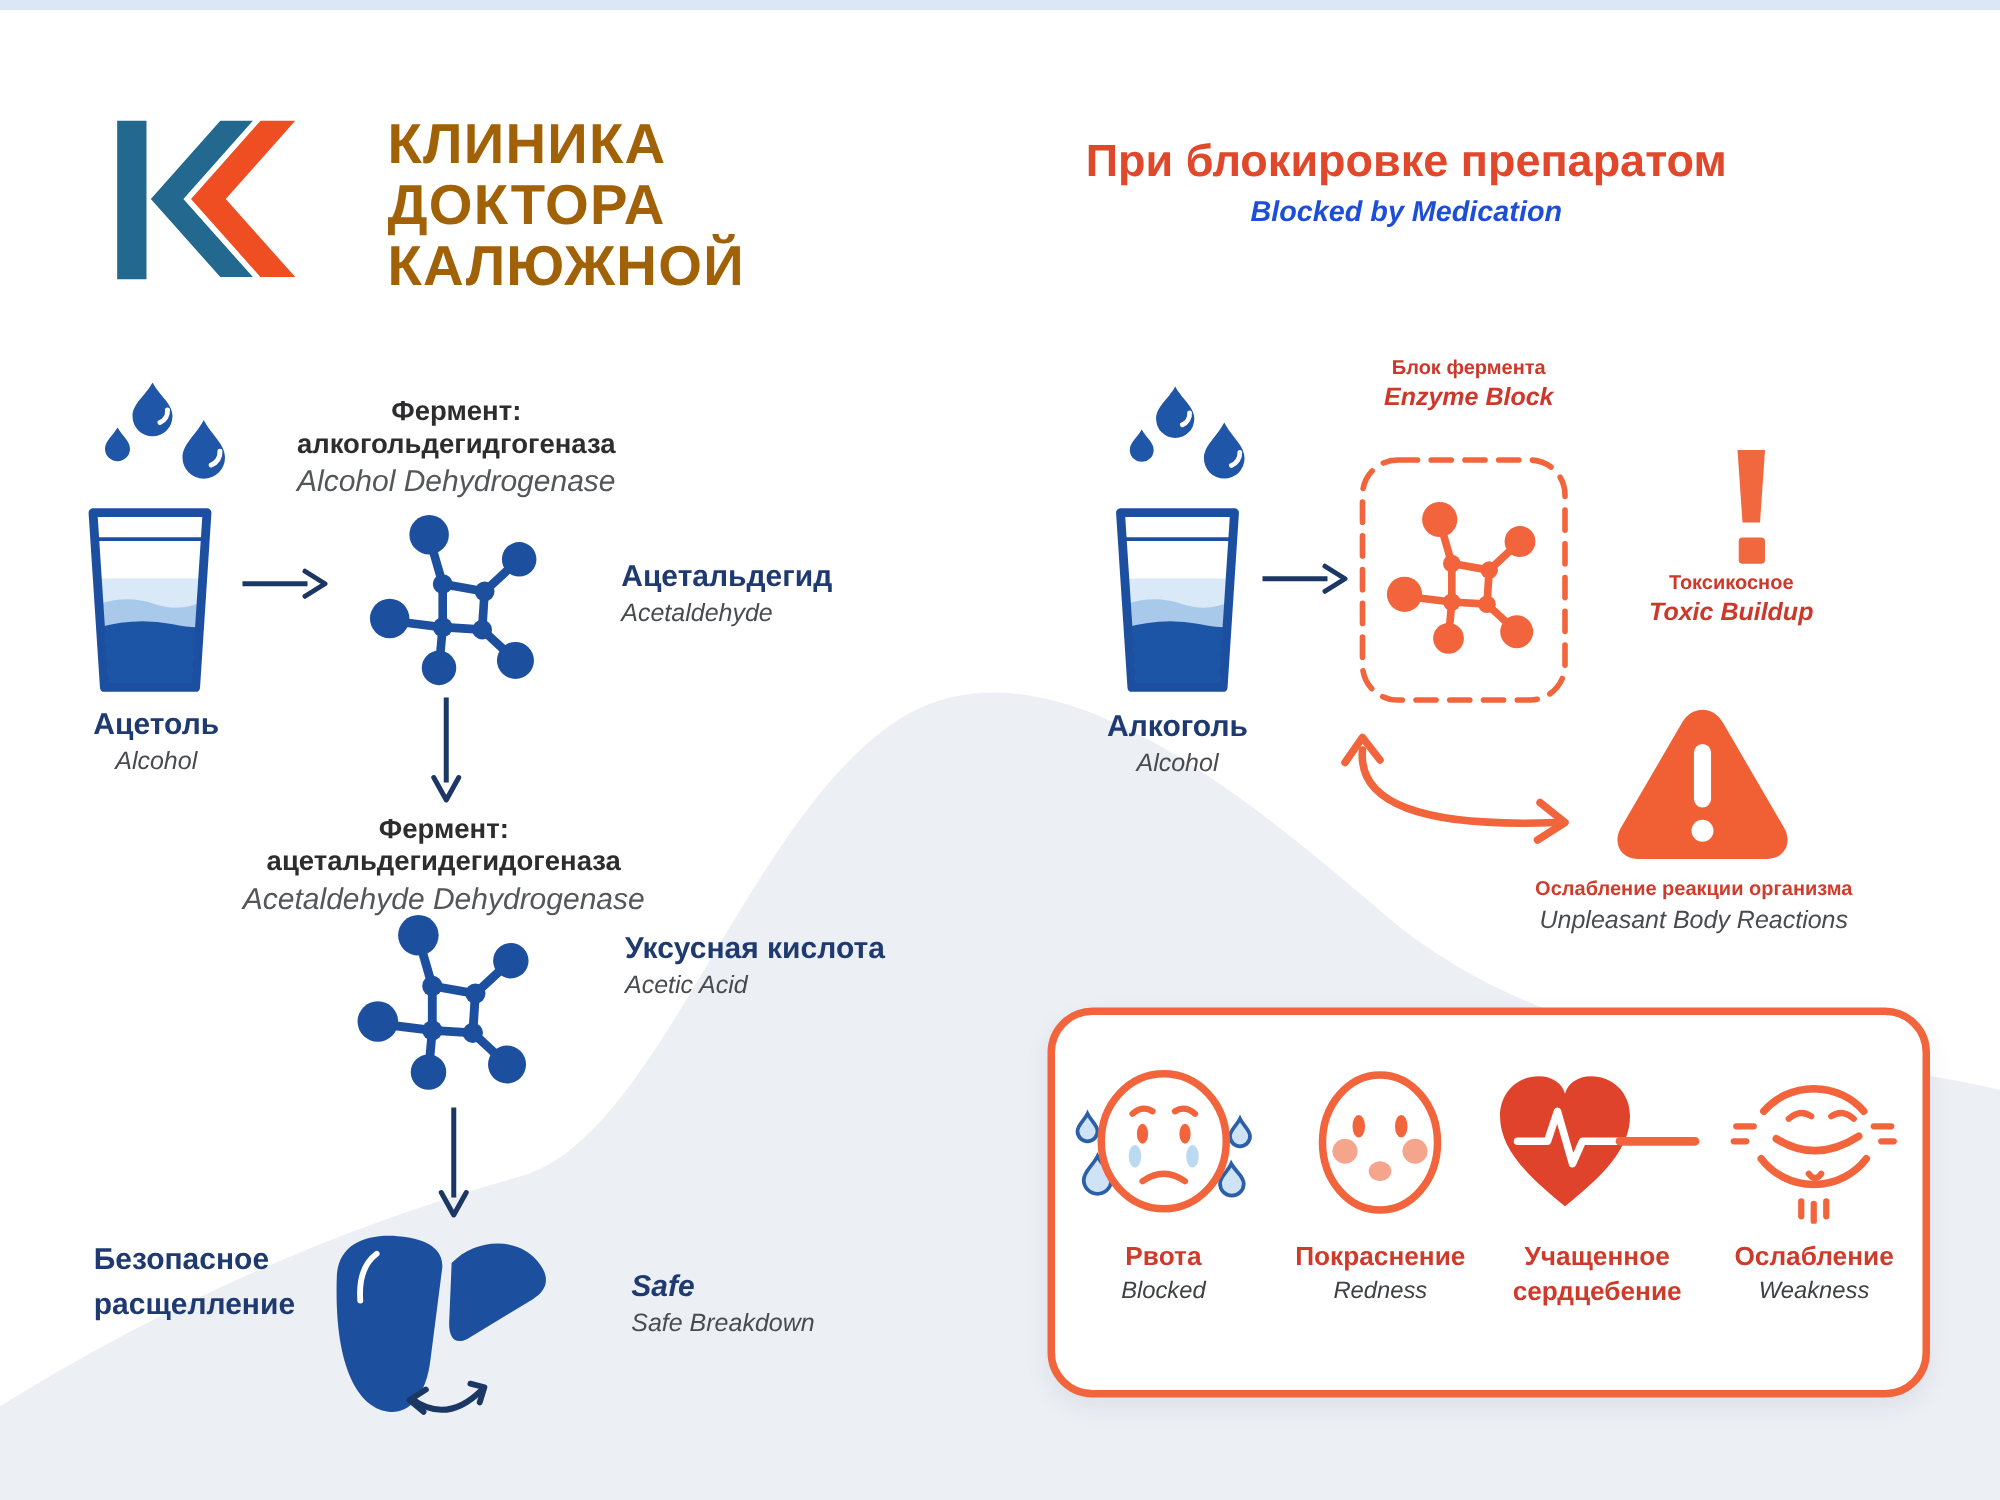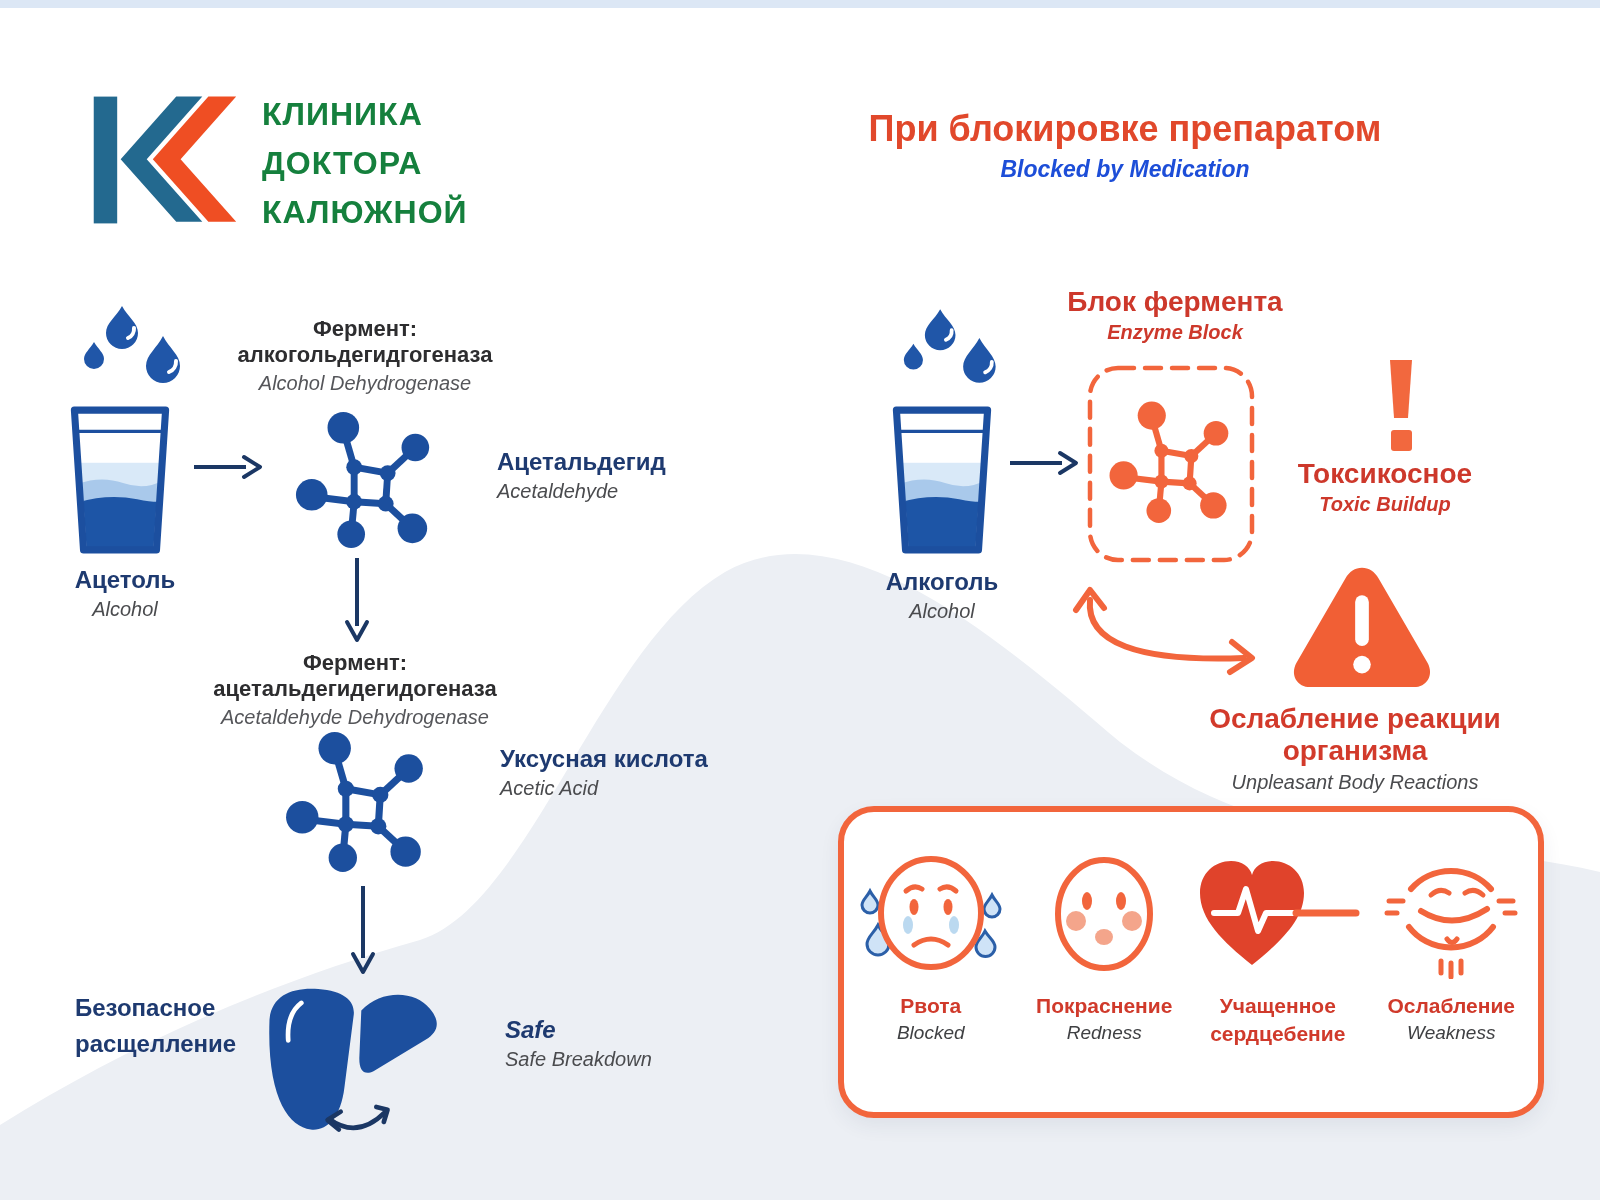--- a/index.html
+++ b/index.html
@@ -1,28 +1,28 @@
 <!DOCTYPE html>
 <html><head>
 <meta charset="utf-8">
 <style>
   html,body{margin:0;padding:0;background:#fff;}
   #stage{position:relative;width:1600px;height:1200px;overflow:hidden;
          font-family:"Liberation Sans",sans-serif;background:#ffffff;}
   .abs{position:absolute;}
   .ctr{text-align:center;}
   
-  .logo-text{font-size:32px;line-height:49px;font-weight:700;color:#15803d;letter-spacing:1px;}
+  .logo-text{font-size:45px;line-height:49px;font-weight:700;color:#a16207;letter-spacing:1px;margin-left:48px;}
   .title-ru{font-size:36px;font-weight:700;color:#E1482B;}
   .title-en{font-size:23px;font-weight:700;font-style:italic;color:#1d4ed8;margin-top:6px;}
   .enz-ru{font-size:22px;font-weight:700;color:#2D2D2F;}
-  .enz-en{font-size:20px;font-style:italic;color:#55565A;margin-top:4px;}
+  .enz-en{font-size:24px;font-style:italic;color:#55565A;margin-top:4px;}
   .navy-ru{font-size:24px;font-weight:700;color:#1E3A70;}
   .sub-en{font-size:20px;font-style:italic;color:#4A4B4E;margin-top:4px;}
-  .red-ru{font-size:28px;font-weight:700;color:#CD382B;}
+  .red-ru{font-size:16px;font-weight:700;color:#CD382B;}
   .red-en{font-size:20px;font-weight:700;font-style:italic;color:#CD382B;margin-top:3px;}
   .liver-en{font-size:24px;font-weight:700;font-style:italic;color:#1E3A70;}
   .sym-ru{font-size:21px;font-weight:700;color:#D03A2B;}
   .sym-en{font-size:19px;font-style:italic;color:#3F4043;margin-top:4px;}
   
   .symbox{left:838px;top:806px;width:694px;height:300px;background:#fff;
           border:6px solid #F2653C;border-radius:36px;box-shadow:0 8px 20px rgba(40,60,90,.07);
           display:flex;flex-direction:row;}
   .sym-cell{width:25%;display:flex;flex-direction:column;align-items:center;padding-top:32px;}
   .sym-icon{height:140px;display:flex;align-items:center;justify-content:center;}

